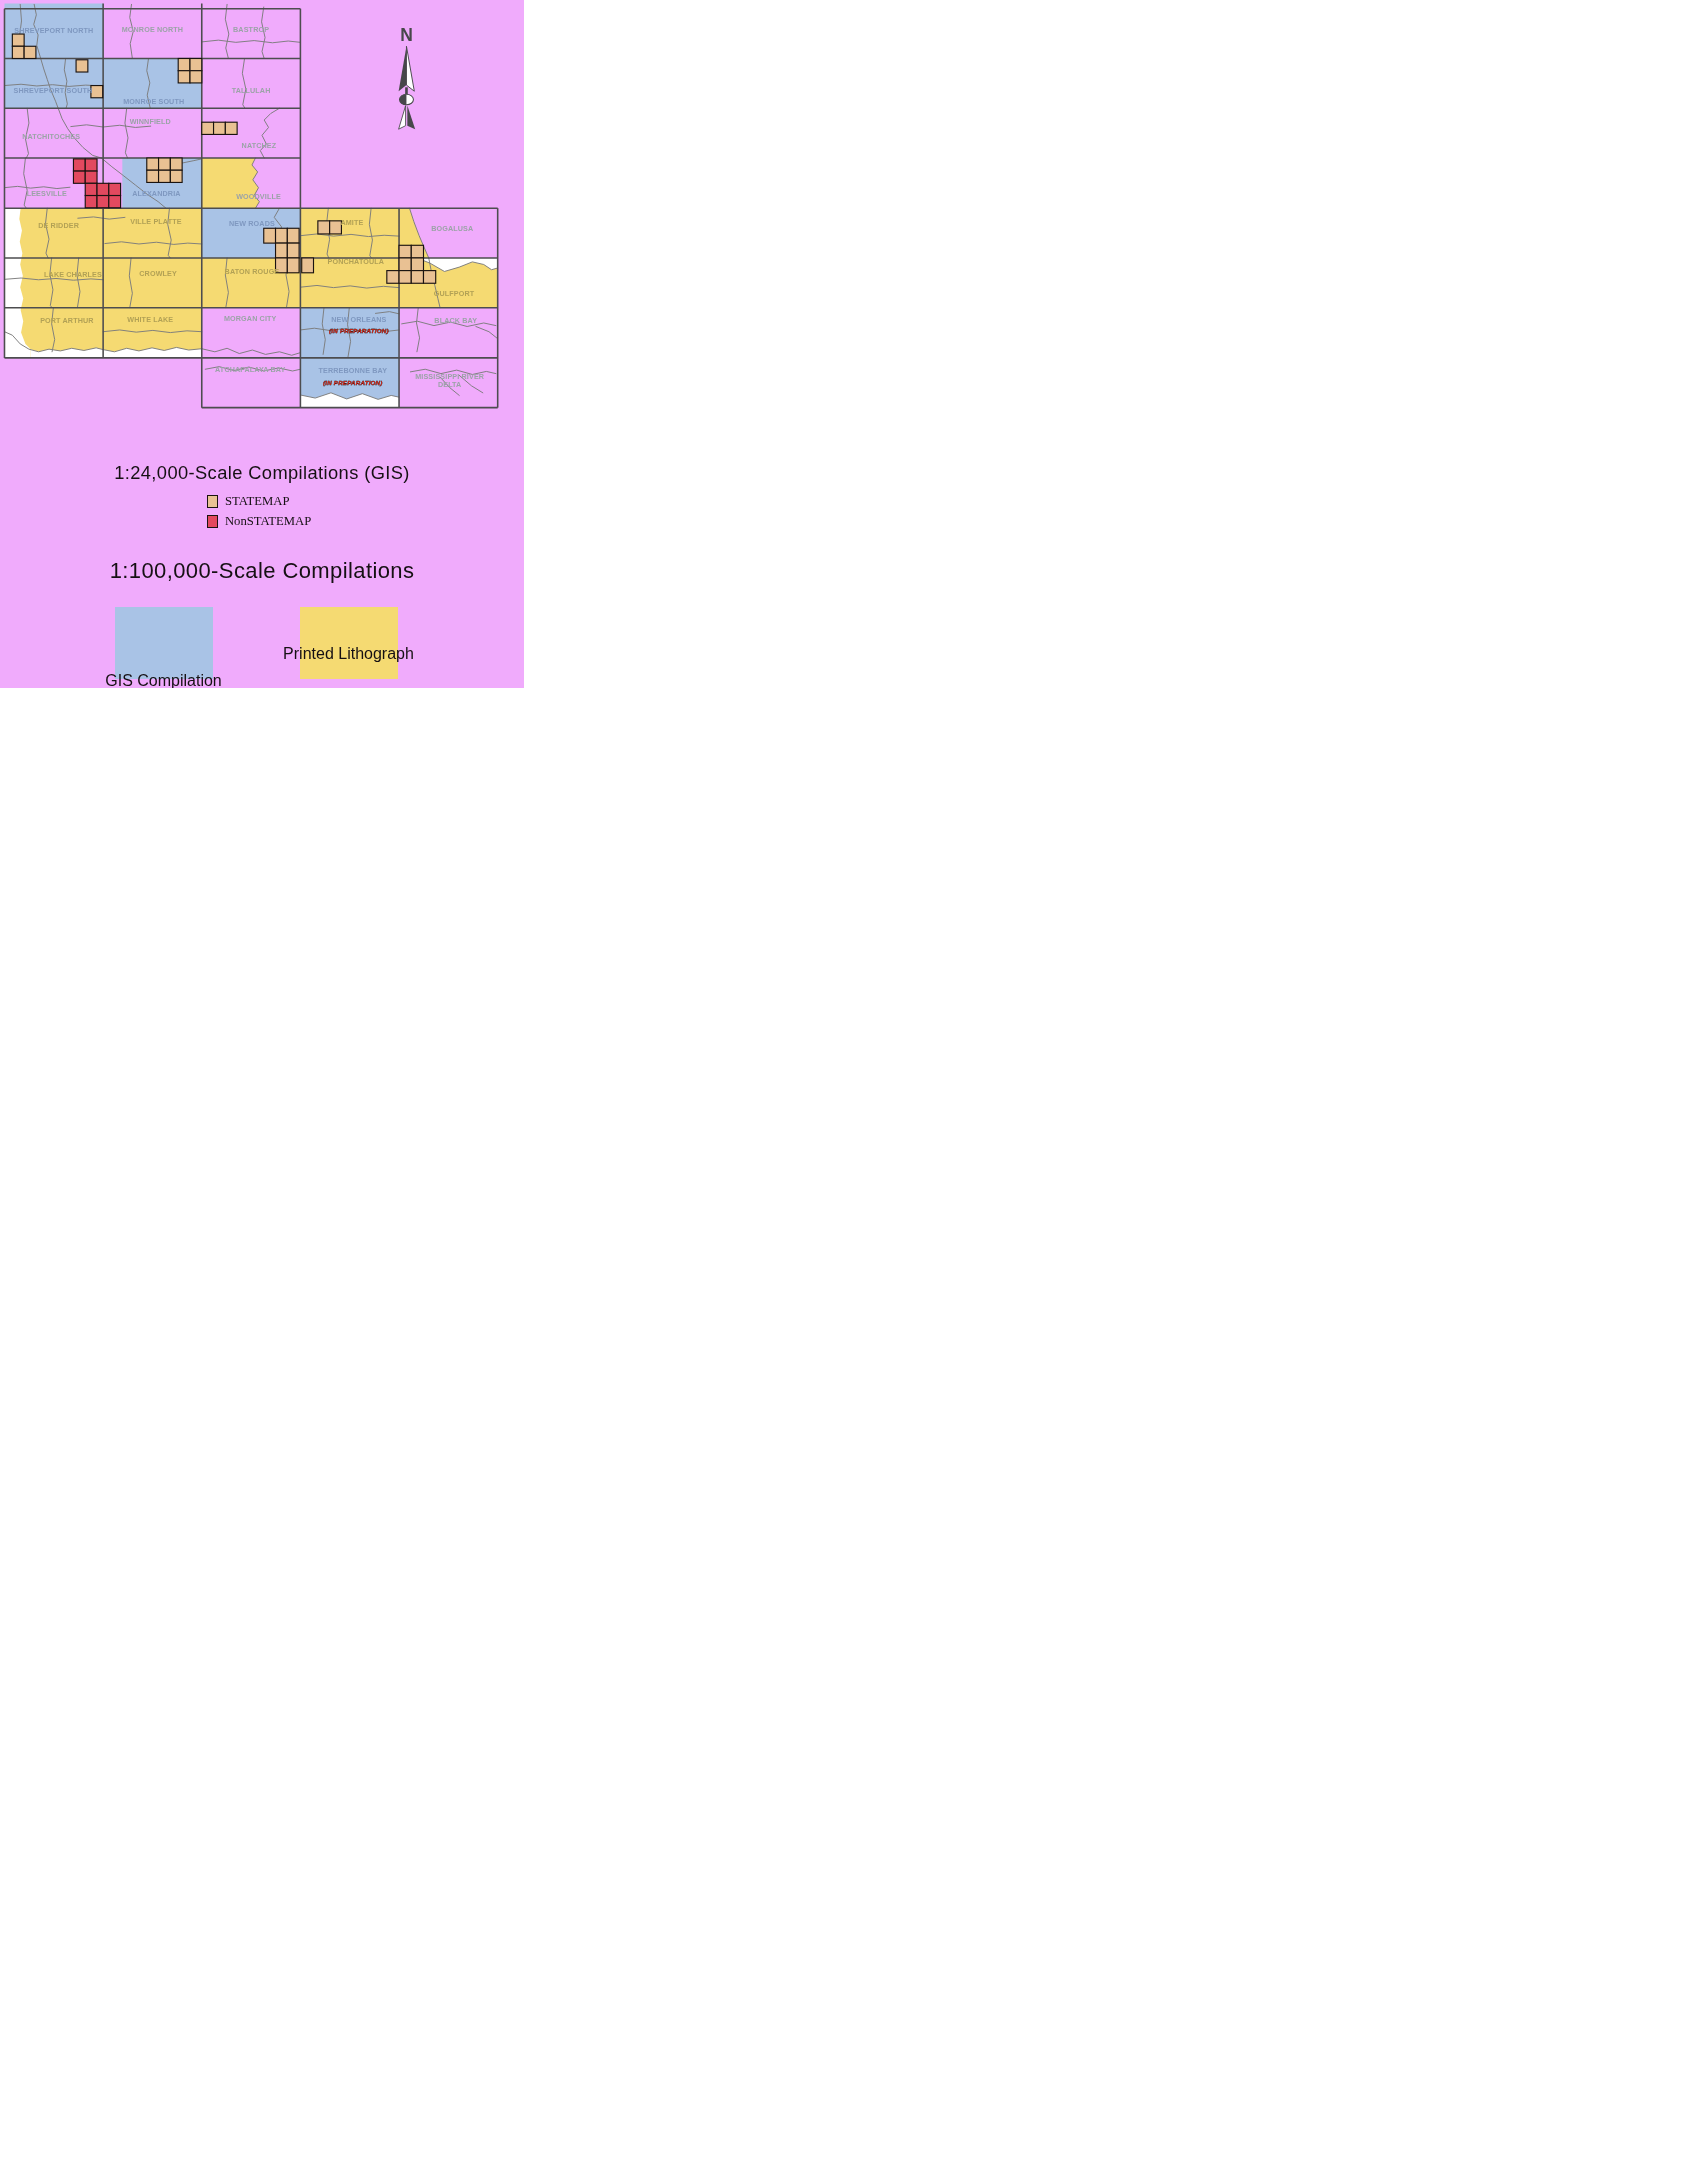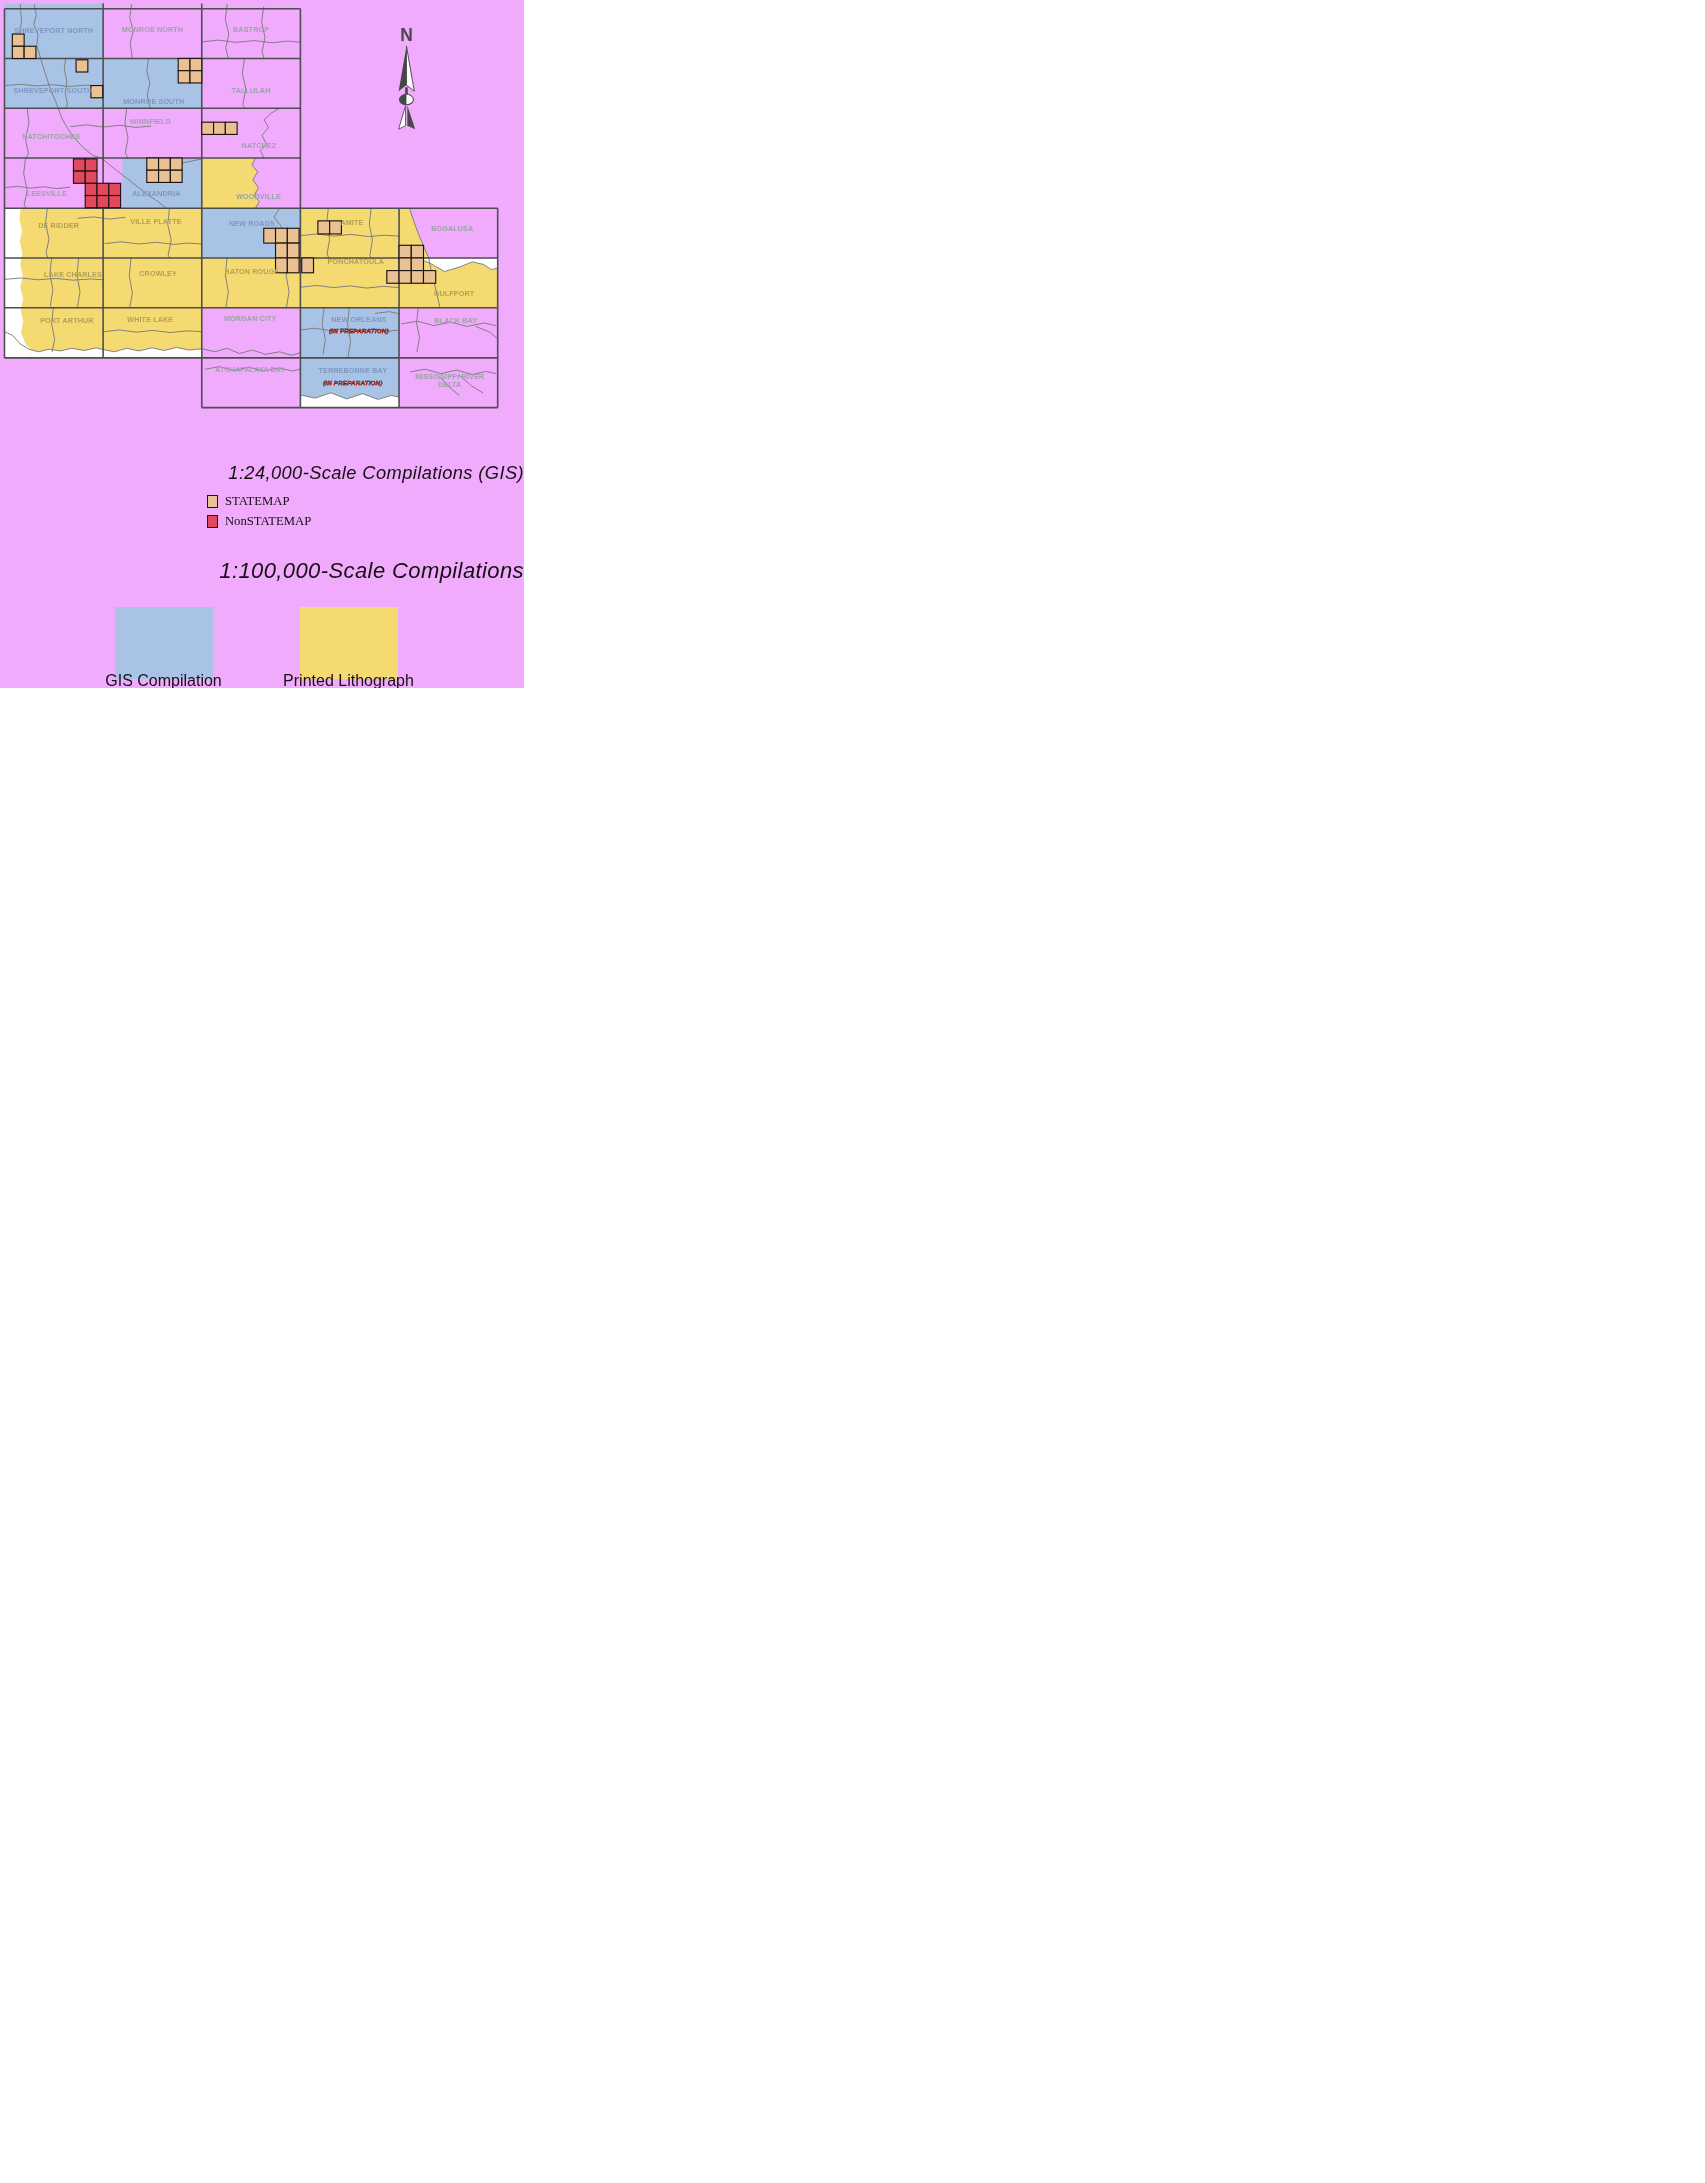--- a/index.html
+++ b/index.html
@@ -1,18 +1,18 @@
 <!DOCTYPE html>
 <html style="font-size:7px"><head>
 <meta charset="utf-8">
 <style>
   html,body{margin:0;padding:0;background:#ffffff;}
   #page{position:relative;width:524px;height:688px;background:#f0abfc;font-family:"Liberation Sans",sans-serif;overflow:hidden;}
   #map-svg{position:absolute;left:0;top:0;}
-  .l-title{position:absolute;left:0;width:524px;text-align:right;color:#161013;font-family:"Liberation Sans",sans-serif;font-style:italic;}
+  .l-title{position:absolute;left:0;width:524px;text-align:center;color:#161013;font-family:"Liberation Sans",sans-serif;}
   #legend24-title{top:462px;font-size:18.3px;letter-spacing:0.4px;}
   #legend100-title{top:558px;font-size:22px;letter-spacing:0.4px;}
   .l-item{position:absolute;display:flex;align-items:center;}
   .sw-small{display:inline-block;width:11.4px;height:12.7px;border:1.3px solid #1a1310;box-sizing:border-box;}
   .l-item-label{margin-left:6.5px;font-size:12.7px;color:#161013;font-family:Liberation Serif, serif;}
   .sw-big{position:absolute;width:98px;height:72px;}
   .sw-big-label{position:absolute;width:131px;text-align:center;font-size:16px;color:#161013;}
 </style>
 </head>
 <body>
@@ -209,15 +209,15 @@
     <span class="sw-small" style="background: rgb(226, 73, 95); border-color: rgb(26, 19, 16);"></span>
     <span class="l-item-label">NonSTATEMAP</span>
   </div>
 
   <div class="l-title" id="legend100-title">1:100,000-Scale Compilations</div>
 
   <div class="sw-big" style="left: 115px; top: 607px; background: rgb(169, 195, 230);"></div>
   <div class="sw-big" style="left: 300px; top: 607px; background: rgb(245, 218, 114);"></div>
 
   <div class="sw-big-label" style="left:98px;top:672px;">GIS Compilation</div>
-  <div class="sw-big-label" style="left:283px;top:672px;">Printed Lithograph</div>
+  <div class="sw-big-label" style="left:283px;top:645px;">Printed Lithograph</div>
 </div>
 
 
 </body></html>

